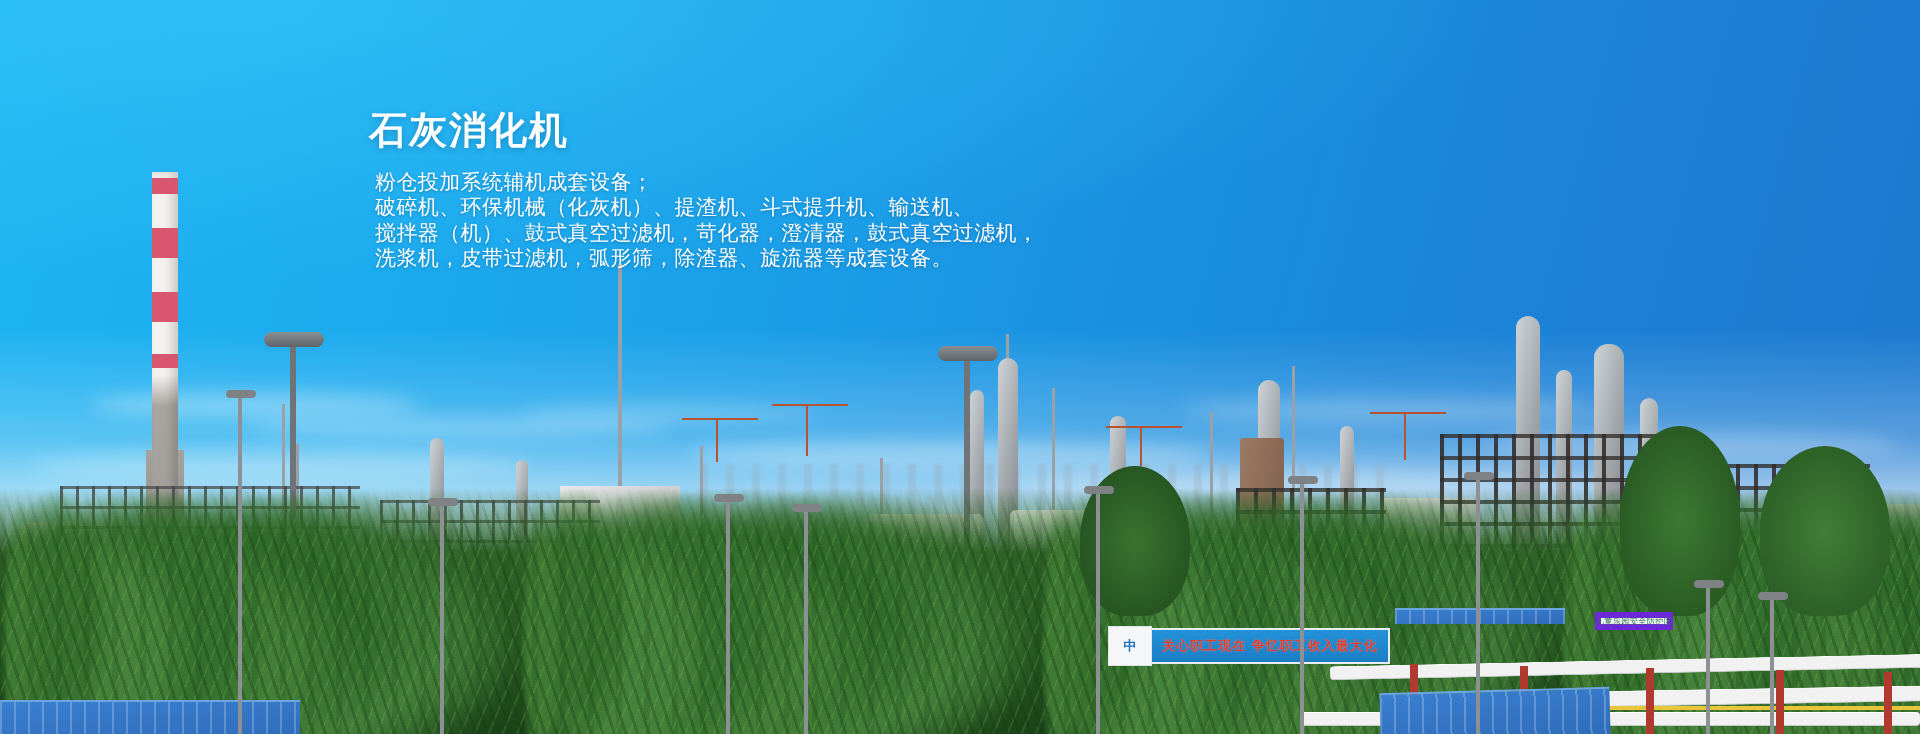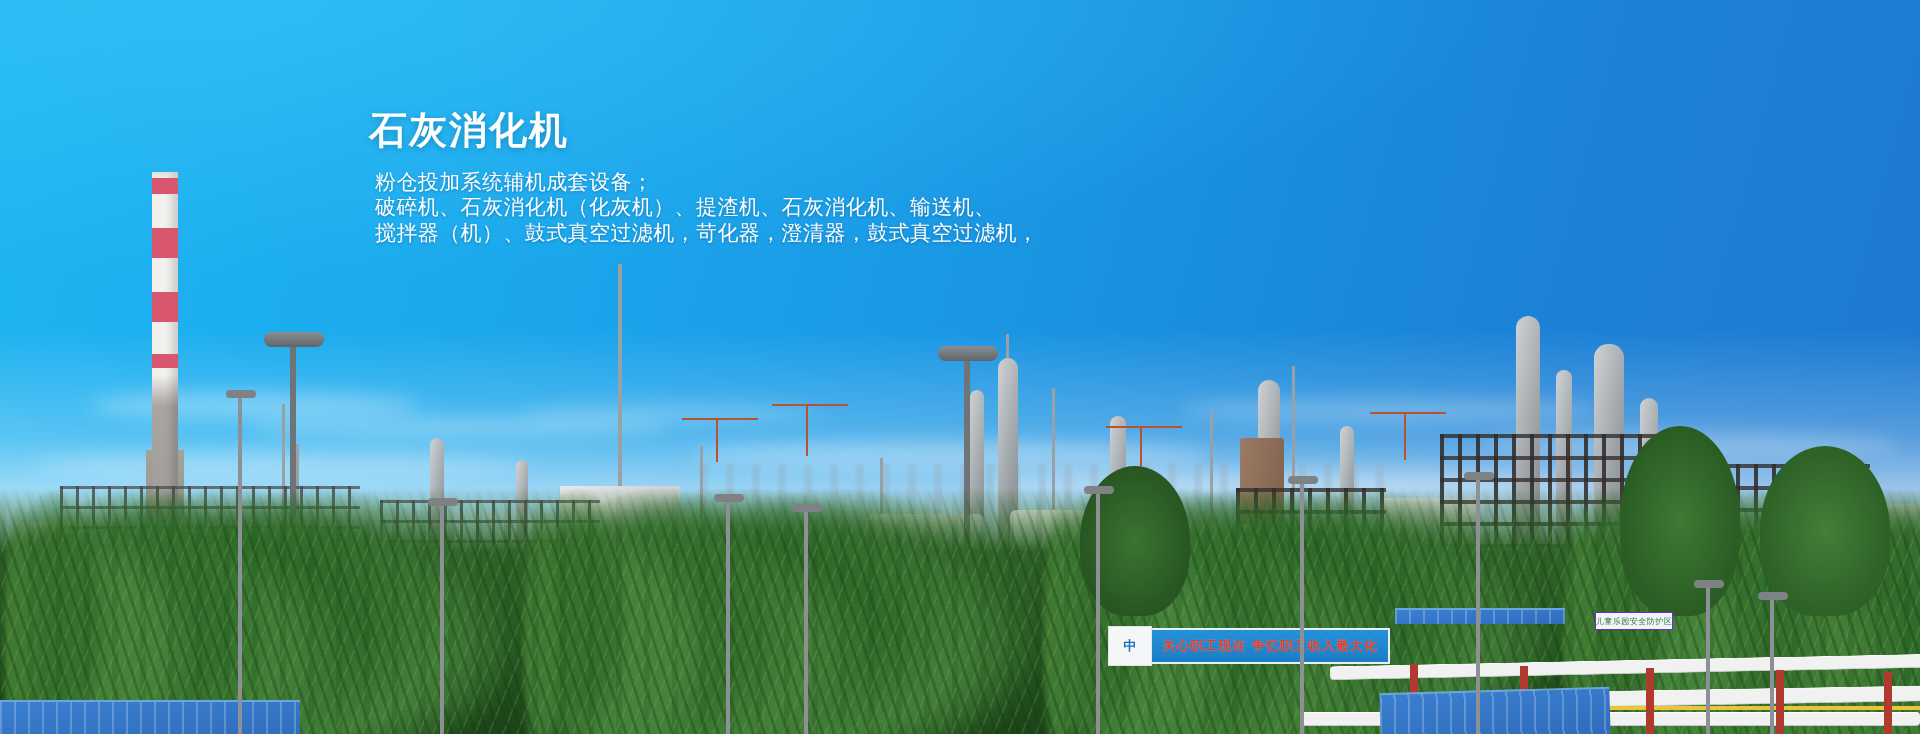--- a/index.html
+++ b/index.html
@@ -120,21 +120,21 @@
      background:repeating-linear-gradient(to right, rgba(255,255,255,.22) 0 2px, rgba(255,255,255,0) 2px 14px);}
 
   
   .sign{position:absolute;background:linear-gradient(#2391d8,#1b7ec6);border:2px solid #e9eef2;
     display:flex;align-items:center;justify-content:center;gap:10px;overflow:hidden;}
   .sign span{color:#e03b2c;font-weight:700;letter-spacing:1px;white-space:nowrap;
     text-shadow:0 0 1px rgba(255,255,255,.5);}
   .sign-logo{position:absolute;background:#f4f6f7;display:flex;align-items:center;justify-content:center;}
   .sign-logo b{color:#1f6fc0;font-size:13px;}
 
-  .greensign{position:absolute;background:#f2f5f3;border:1px solid #6d28d9;
+  .greensign{position:absolute;background:#f2f5f3;border:6px solid #6d28d9;
     display:flex;align-items:center;justify-content:center;}
   .greensign span{font-size:8px;color:#2f7a4c;white-space:nowrap;letter-spacing:.5px;}
 
   
   .copy{position:absolute;left:355px;top:96px;width:1200px;}
 
   .headline{
     margin:0;
     font-size:61px;
     font-weight:700;
@@ -296,18 +296,19 @@
   <div class="lamp" style="left:1476px;top:478px;height:256px;"></div>
   <div class="lamp" style="left:1706px;top:586px;height:148px;"></div>
   <div class="lamp" style="left:1770px;top:598px;height:136px;"></div>
 
   <div class="copy">
 
     <h2 class="subhead">石灰消化机</h2>
 
     <ul class="blurb">
       <li>粉仓投加系统辅机成套设备；</li>
-      <li>破碎机、石灰消化机（化灰机）、提渣机、石灰消化机、输送机、</li>
+      <li>破碎机、环保机械（化灰机）、提渣机、斗式提升机、输送机、</li>
       <li>搅拌器（机）、鼓式真空过滤机，苛化器，澄清器，鼓式真空过滤机，</li>
+      <li>洗浆机，皮带过滤机，弧形筛，除渣器、旋流器等成套设备。</li>
     </ul>
   </div>
 
 </div>
 
 </body></html>

